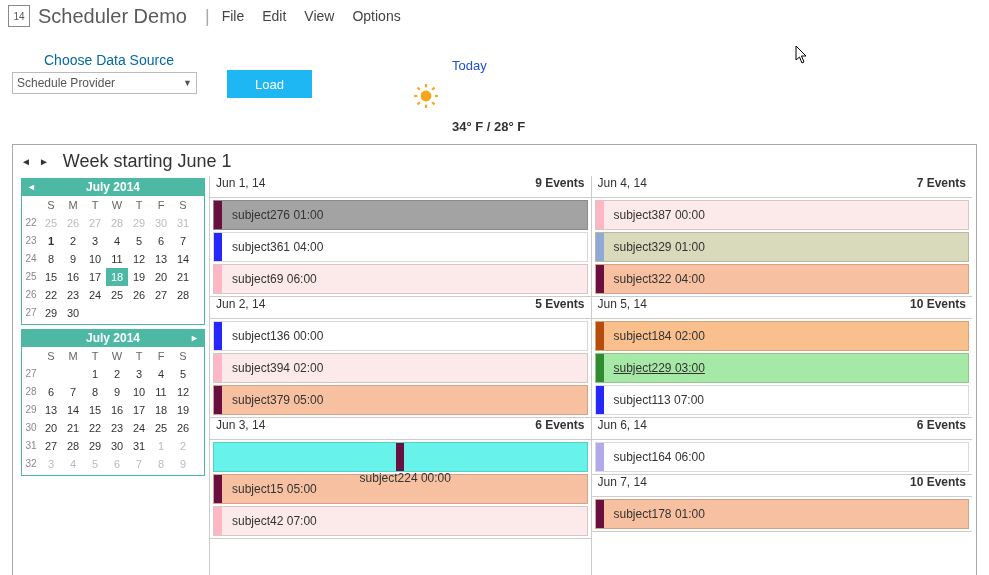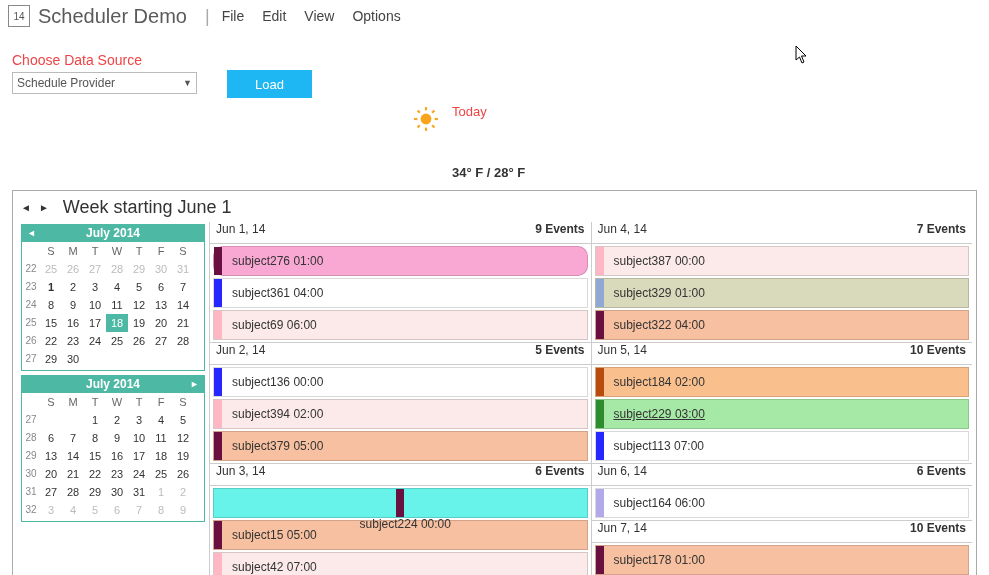--- a/index.html
+++ b/index.html
@@ -9,28 +9,28 @@
   .topbar { display: flex; align-items: center; height: 32px; padding: 0 8px; gap: 8px; }
   .logo { display: inline-flex; width: 22px; height: 22px; border: 1px solid #888; align-items: center; justify-content: center; font-size: 10px; color: #555; }
   .app-title { font-size: 20px; color: #5a5a5a; font-weight: 300; margin-right: 6px; }
   .vbar { color: #aaa; font-size: 18px; margin: 0 4px; }
   .menu { display: flex; gap: 18px; }
   .menu-item { color: #444; font-size: 14px; cursor: pointer; }
   
   
   .row2 { display: flex; align-items: flex-start; padding: 20px 12px 6px 12px; gap: 30px; }
   .datasource { display: flex; flex-direction: column; gap: 4px; }
-  .ds-label { color: #ef4444; font-size: 14px; }
+  .ds-label { color: #0369a1; font-size: 14px; margin-left: 32px; }
   .ds-select { display: flex; align-items: center; justify-content: space-between; width: 185px; height: 22px; border: 1px solid #bbb; padding: 0 4px; font-size: 12px; color: #555; cursor: pointer; }
   .ds-caret { font-size: 9px; color: #555; }
   .btn-load { background: #1eb7f4; color: #fff; border: none; width: 85px; height: 28px; margin-top: 18px; font-size: 13px; cursor: pointer; }
   .weather { display: flex; align-items: center; gap: 12px; margin-top: 6px; }
   .sun { width: 28px; height: 28px; color: #f8a51b; display:flex; align-items:center; justify-content:center;}
   .weather-text { display: flex; flex-direction: column; }
-  .weather-today { font-size: 13px; color: #ef4444; margin-top: 46px; }
+  .weather-today { font-size: 13px; color: #1d4ed8; }
   .weather-temp { font-size: 13px; font-weight: 700; margin-top: 46px; }
   .cursor { position: absolute; left: 795px; top: 45px; pointer-events: none; }
   
   
   .main { margin: 4px 12px 0 12px; border: 1px solid #aaa; height: 453px; display: flex; flex-direction: column; padding: 4px; }
   .week-header { display: flex; align-items: center; gap: 8px; padding: 2px 4px 4px 4px; }
   .nav-arrow { font-size: 10px; cursor: pointer; }
   .week-title { font-size: 18px; color: #333; font-weight: 300; margin-left: 6px; }
   .content { display: flex; flex: 1; overflow: hidden; }
   
@@ -257,21 +257,21 @@
           </div>
         </div>
       </div>
     <div class="days" id="days">
         <div class="daycol">
           <div class="daygroup">
             <div class="dayhead">
               <span>Jun 1, 14</span>
               <span class="dayhead-count">9 Events</span>
             </div>
-            <div class="event" style="background: #f9a8d4; border-radius: 10px;">
+            <div class="event" style="background: #a3a3a3;">
               <div class="stripe" style="background: rgb(106, 16, 64);"></div>
               <span class="elabel">subject276 01:00</span>
             </div>
             <div class="event" style="background: rgb(255, 255, 255);">
               <div class="stripe" style="background: rgb(38, 38, 255);"></div>
               <span class="elabel">subject361 04:00</span>
             </div>
             <div class="event" style="background: rgb(252, 234, 234);">
               <div class="stripe" style="background: rgb(255, 183, 197);"></div>
               <span class="elabel">subject69 06:00</span>

